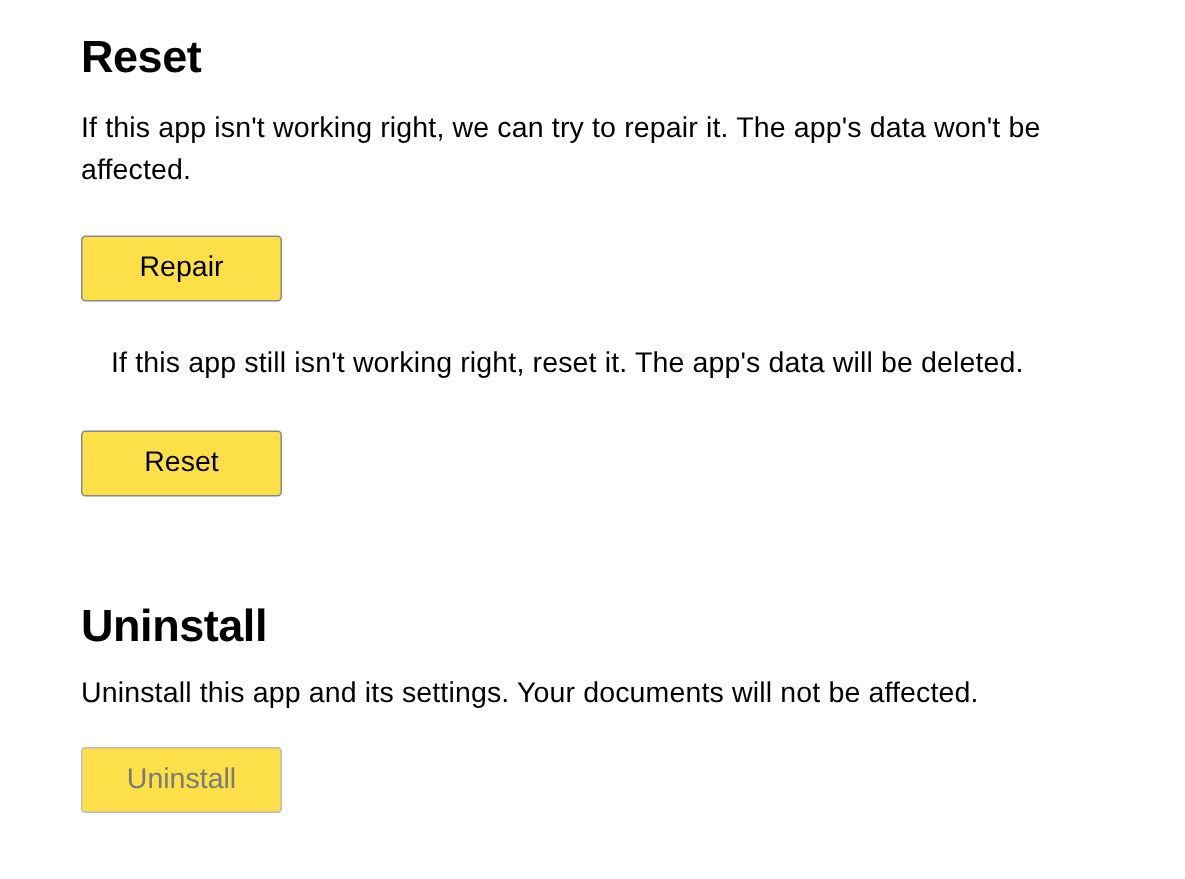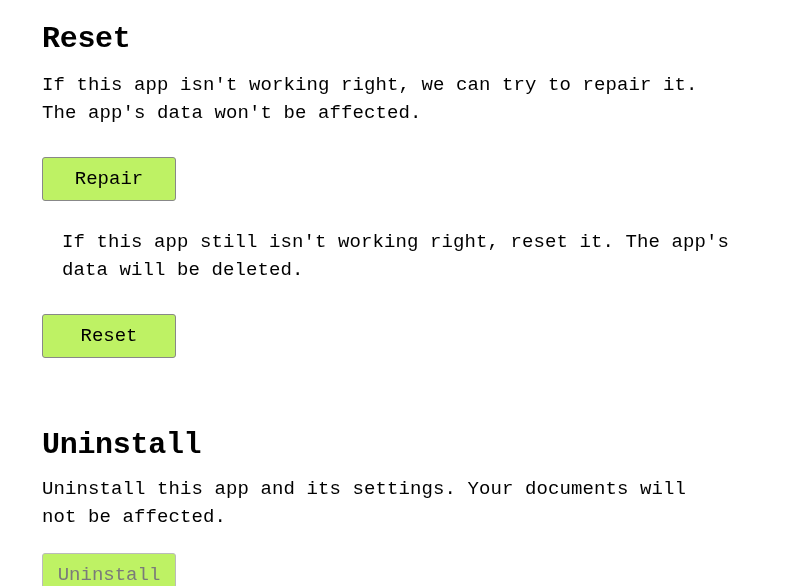--- a/index.html
+++ b/index.html
@@ -9,22 +9,21 @@
     }
     body {
       font-family: 'Segoe UI', -apple-system, BlinkMacSystemFont, sans-serif;
       background: #ffffff;
       width: 790px;
       height: 586px;
       padding: 0;
       color: #000000;
     }
     .section {
-      padding: 0 42px;
-      font-family: Liberation Mono, monospace;
+      padding: 0 54px;
     }
     .section-heading {
       font-size: 30px;
       font-weight: 600;
       letter-spacing: -0.3px;
       color: #000000;
     }
     #reset-heading {
       margin-top: 22px;
       margin-bottom: 16px;
@@ -37,21 +36,21 @@
       font-size: 19px;
       font-weight: 400;
       line-height: 1.45;
       color: #000000;
       max-width: 680px;
       letter-spacing: 0.1px;
     }
     .btn {
       width: 134px;
       height: 44px;
-      background: #bef264;
+      background: #fde047;
       border: 1px solid #888888;
       border-radius: 3px;
       font-size: 19px;
       font-family: inherit;
       color: #000000;
       cursor: pointer;
       display: block;
     }
     .btn.disabled {
       color: #7a7a7a;

